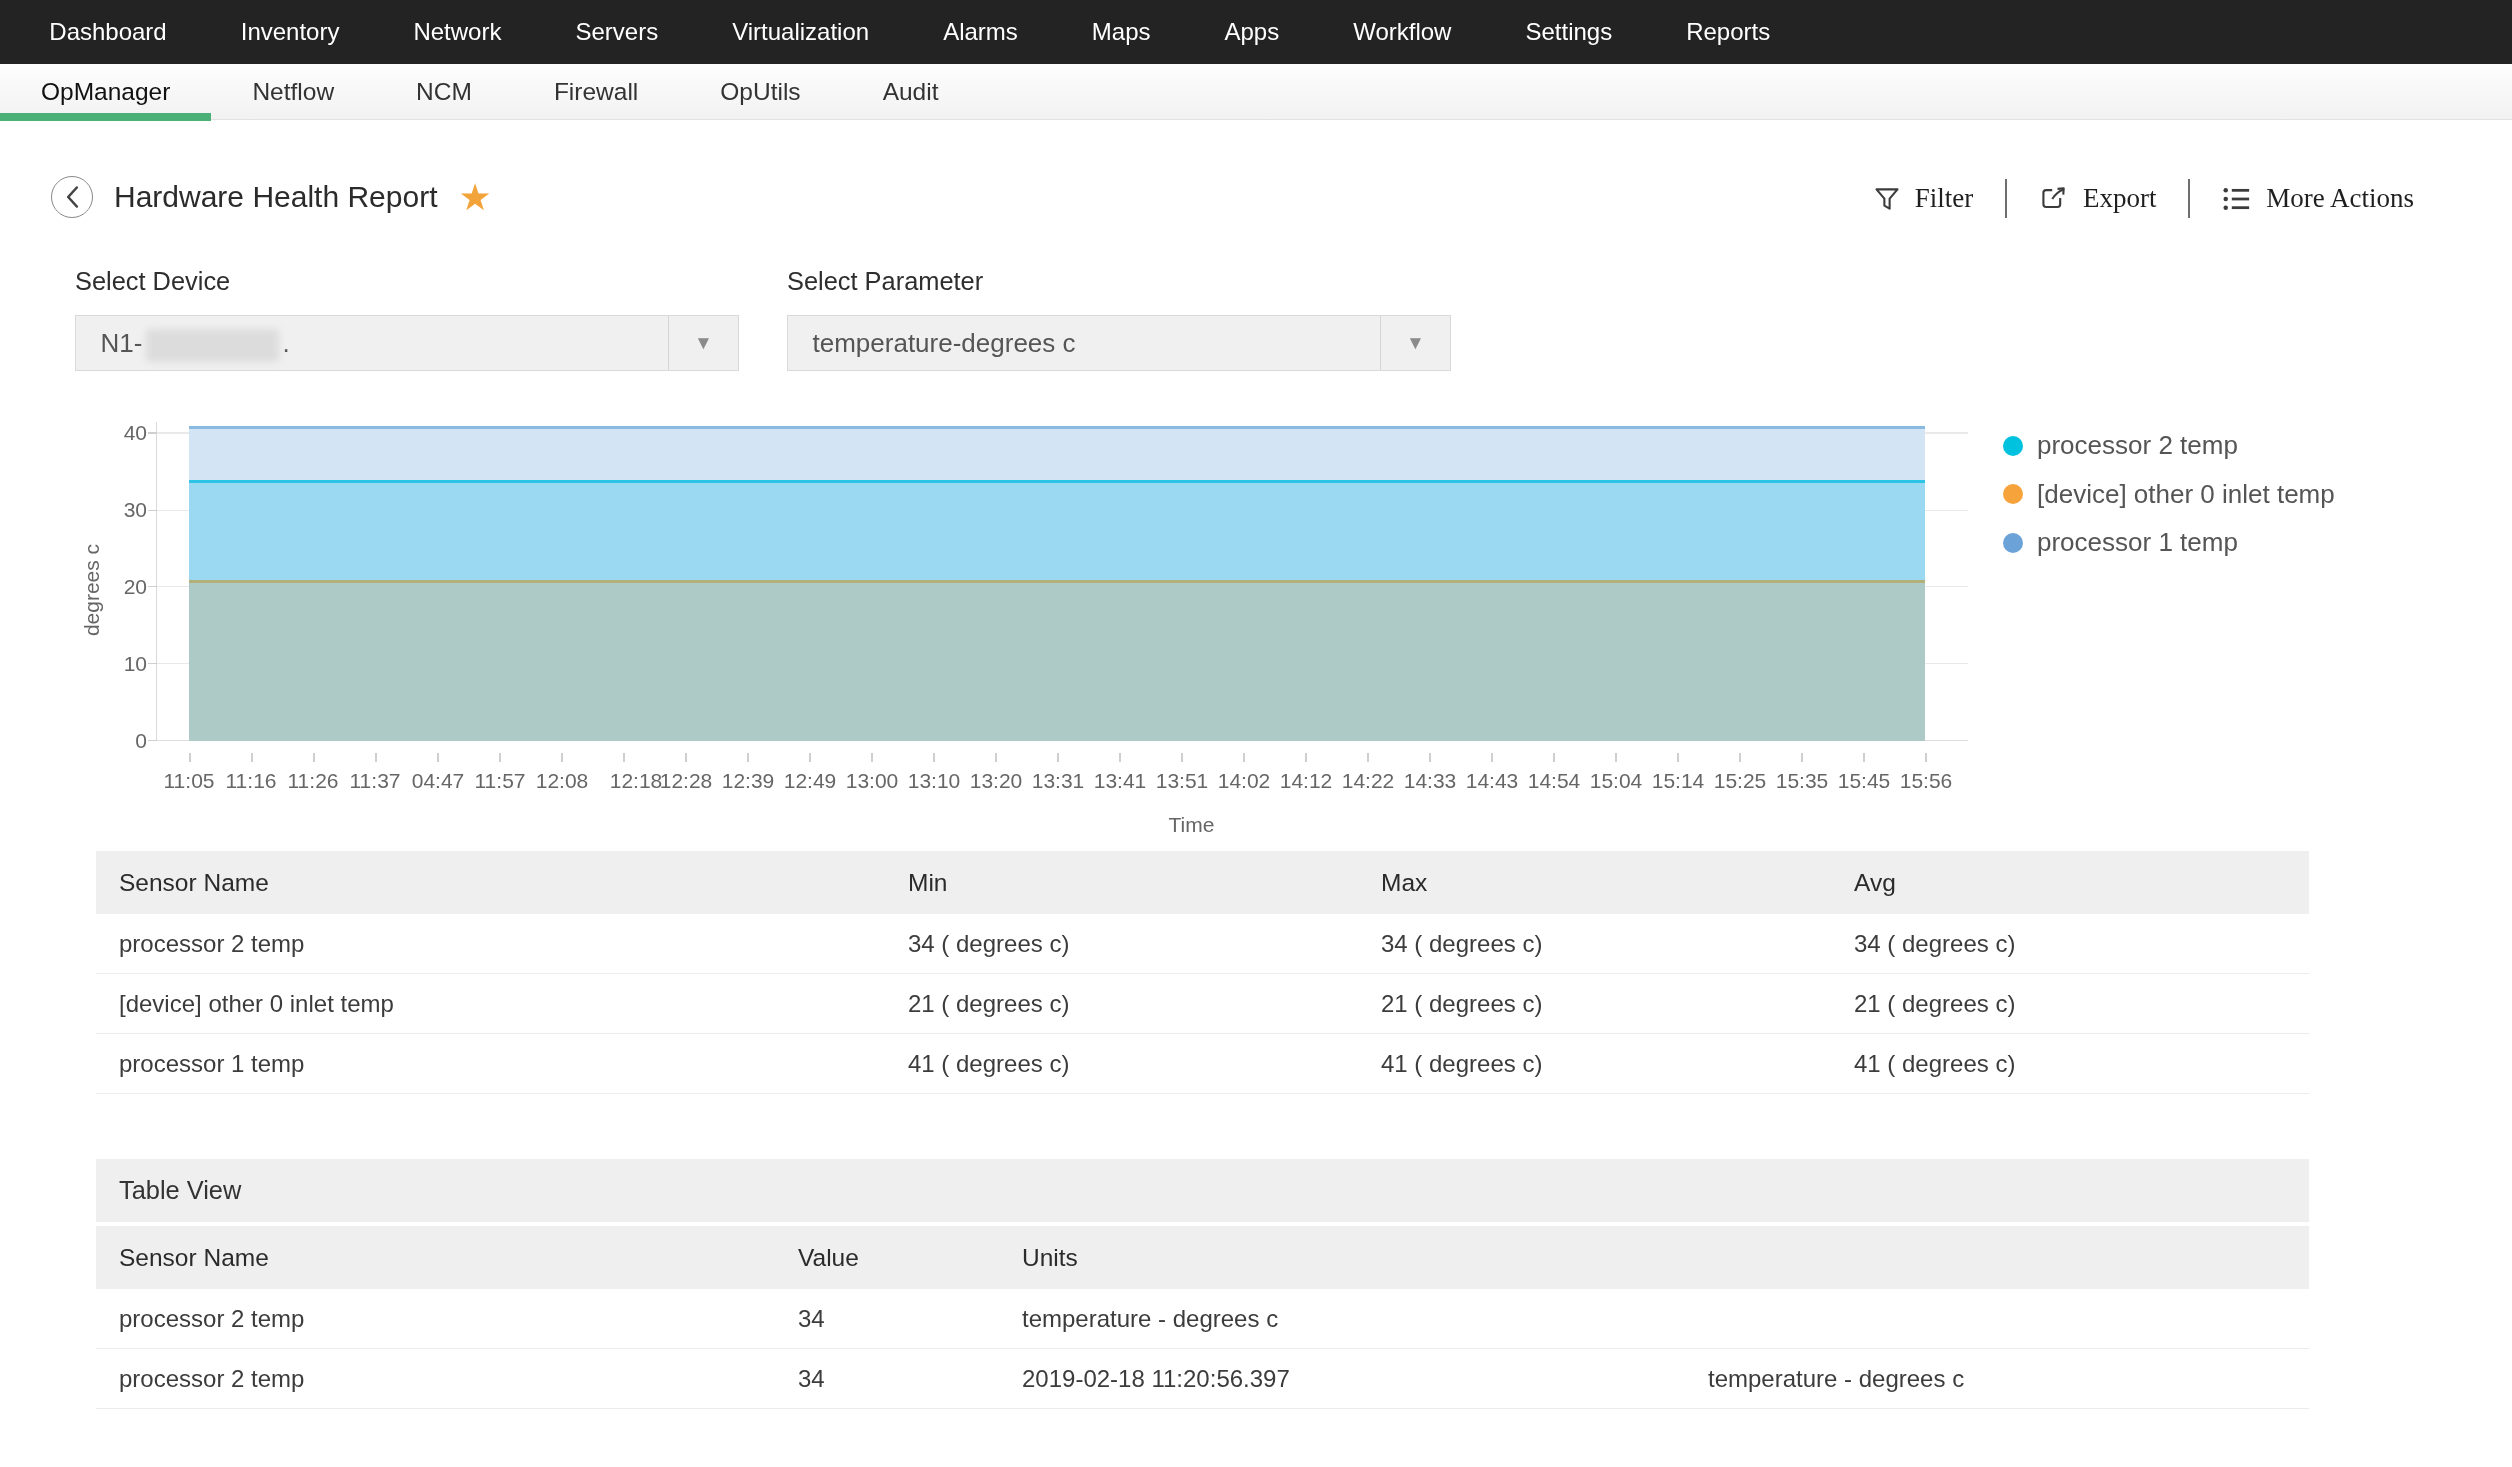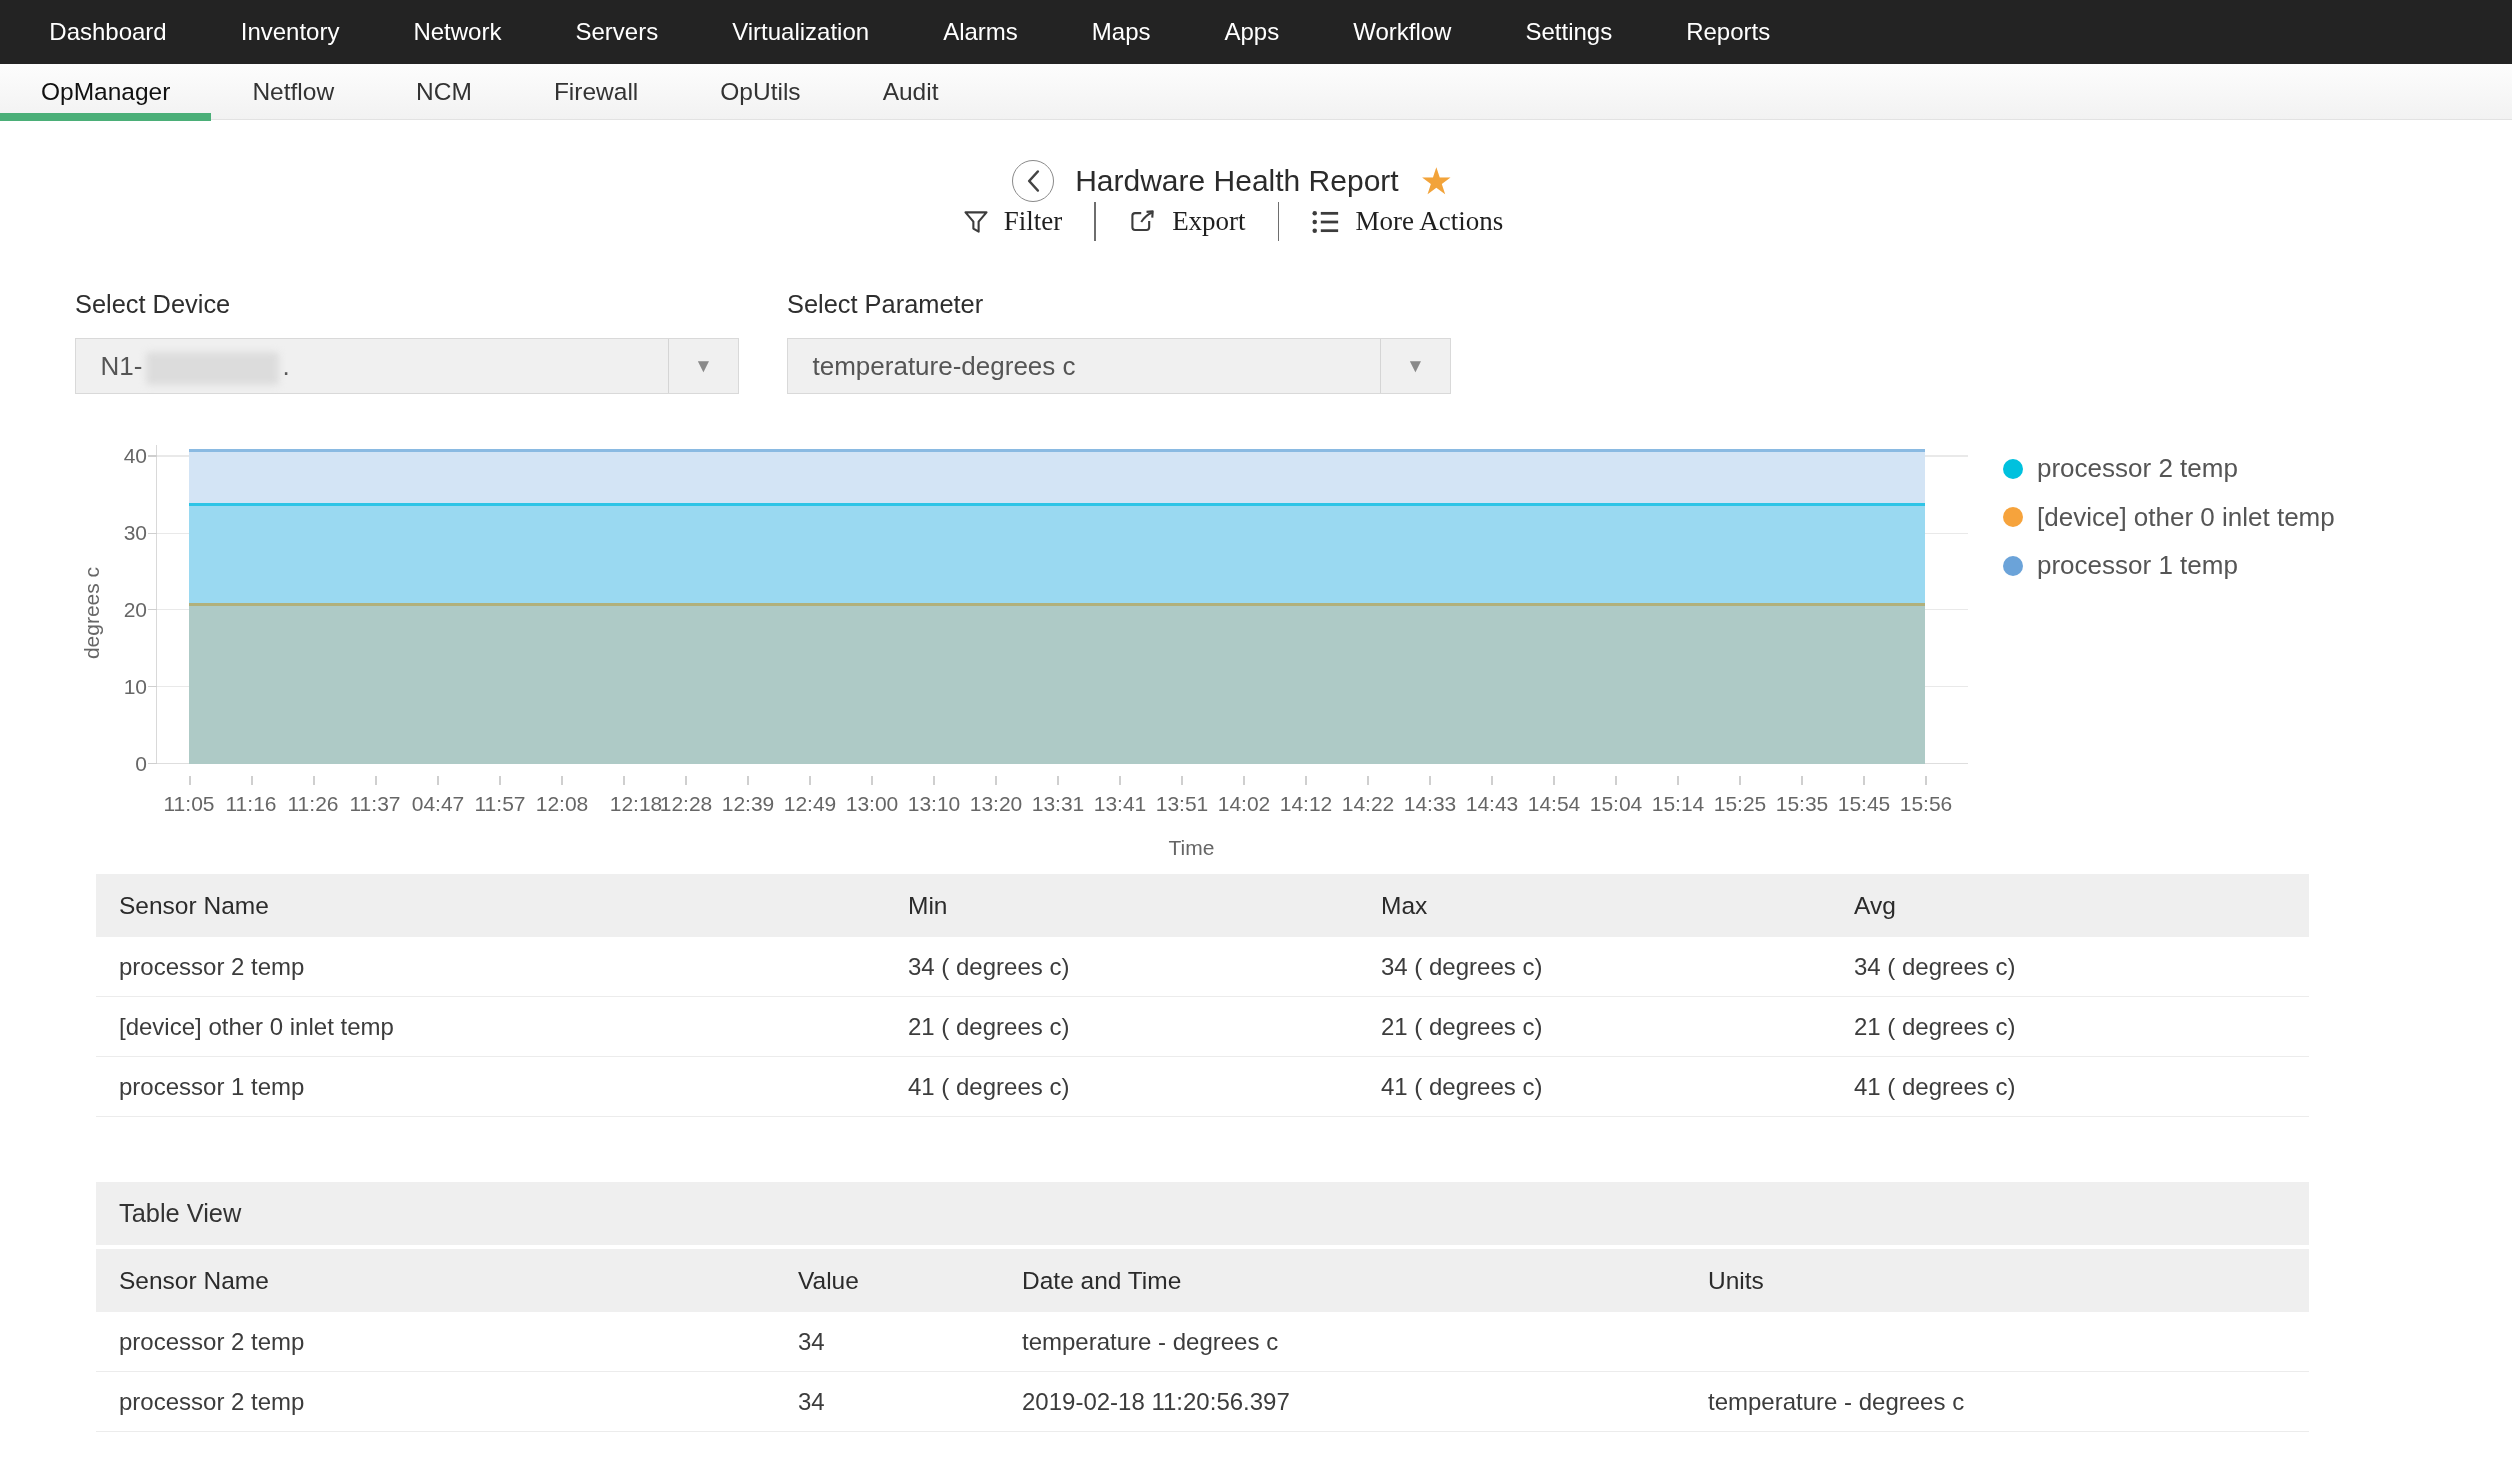--- a/index.html
+++ b/index.html
@@ -10,21 +10,21 @@
   }
   
   .topnav { height:64px; background:#232323; display:flex; align-items:center; padding-left:12.3px; }
   .nav-item { color:#fff; font-size:24px; padding:0 37px; cursor:pointer; white-space:nowrap; }
   
   .tabbar { height:56px; background:linear-gradient(#fdfdfd,#f2f2f2); border-bottom:1.8px solid #e2e2e2; display:flex; }
   .tab { font-size:24.5px; color:#333; padding:0 41px; display:flex; align-items:center; position:relative; cursor:pointer; }
   .tab.active { color:#111; }
   .tab.active::after { content:""; position:absolute; left:0; right:0; bottom:-1.8px; height:8px; background:#4baf78; }
   
-  .header-row { display:flex; justify-content:space-between; align-items:center; margin:40px 98px 0 51px;flex-direction:column; }
+  .header-row { display:flex; justify-content:space-between; align-items:flex-end; margin:56px 98px 0 51px; }
   .header-left { display:flex; align-items:center; gap:21px; }
   .back-btn { width:42px; height:42px; border:1.8px solid #8a8a8a; border-radius:50%; display:flex; align-items:center; justify-content:center; cursor:pointer; background:#fff; }
   .page-title { font-size:30px; color:#2b2b2b; }
   .fav-star { font-size:37px; color:#f2a33a; line-height:1; cursor:pointer; }
   .actions { display:flex; align-items:center; gap:32px; font-family:"Liberation Serif", serif; font-size:27px; color:#1f1f1f; }
   .action { display:flex; align-items:center; gap:14px; cursor:pointer; }
   .action svg { display:block; }
   .sep { width:1.8px; height:39px; background:#6e6e6e; }
   
   .filters { display:flex; gap:48px; margin:49px 0 0 75px; }
@@ -276,21 +276,20 @@
         <div class="tcell" style="width: 478px;">41 ( degrees c)</div>
       </div>
     </div>
 </div>
 
 <div class="section table-view">
   <div class="sec-title-bar">Table View</div>
   <div class="thead" id="tvHead">
       <div class="tcell" style="width: 679px;">Sensor Name</div>
       <div class="tcell" style="width: 224px;">Value</div>
-      <div class="tcell" style="width: 686px;">Date and Time</div>
       <div class="tcell" style="width: 624px;">Units</div>
     </div>
   <div id="tvBody">
       <div class="trow">
         <div class="tcell" style="width: 679px;">processor 2 temp</div>
         <div class="tcell" style="width: 224px;">34</div>
         <div class="tcell" style="width: 624px;">temperature - degrees c</div>
       </div>
       <div class="trow">
         <div class="tcell" style="width: 679px;">processor 2 temp</div>

